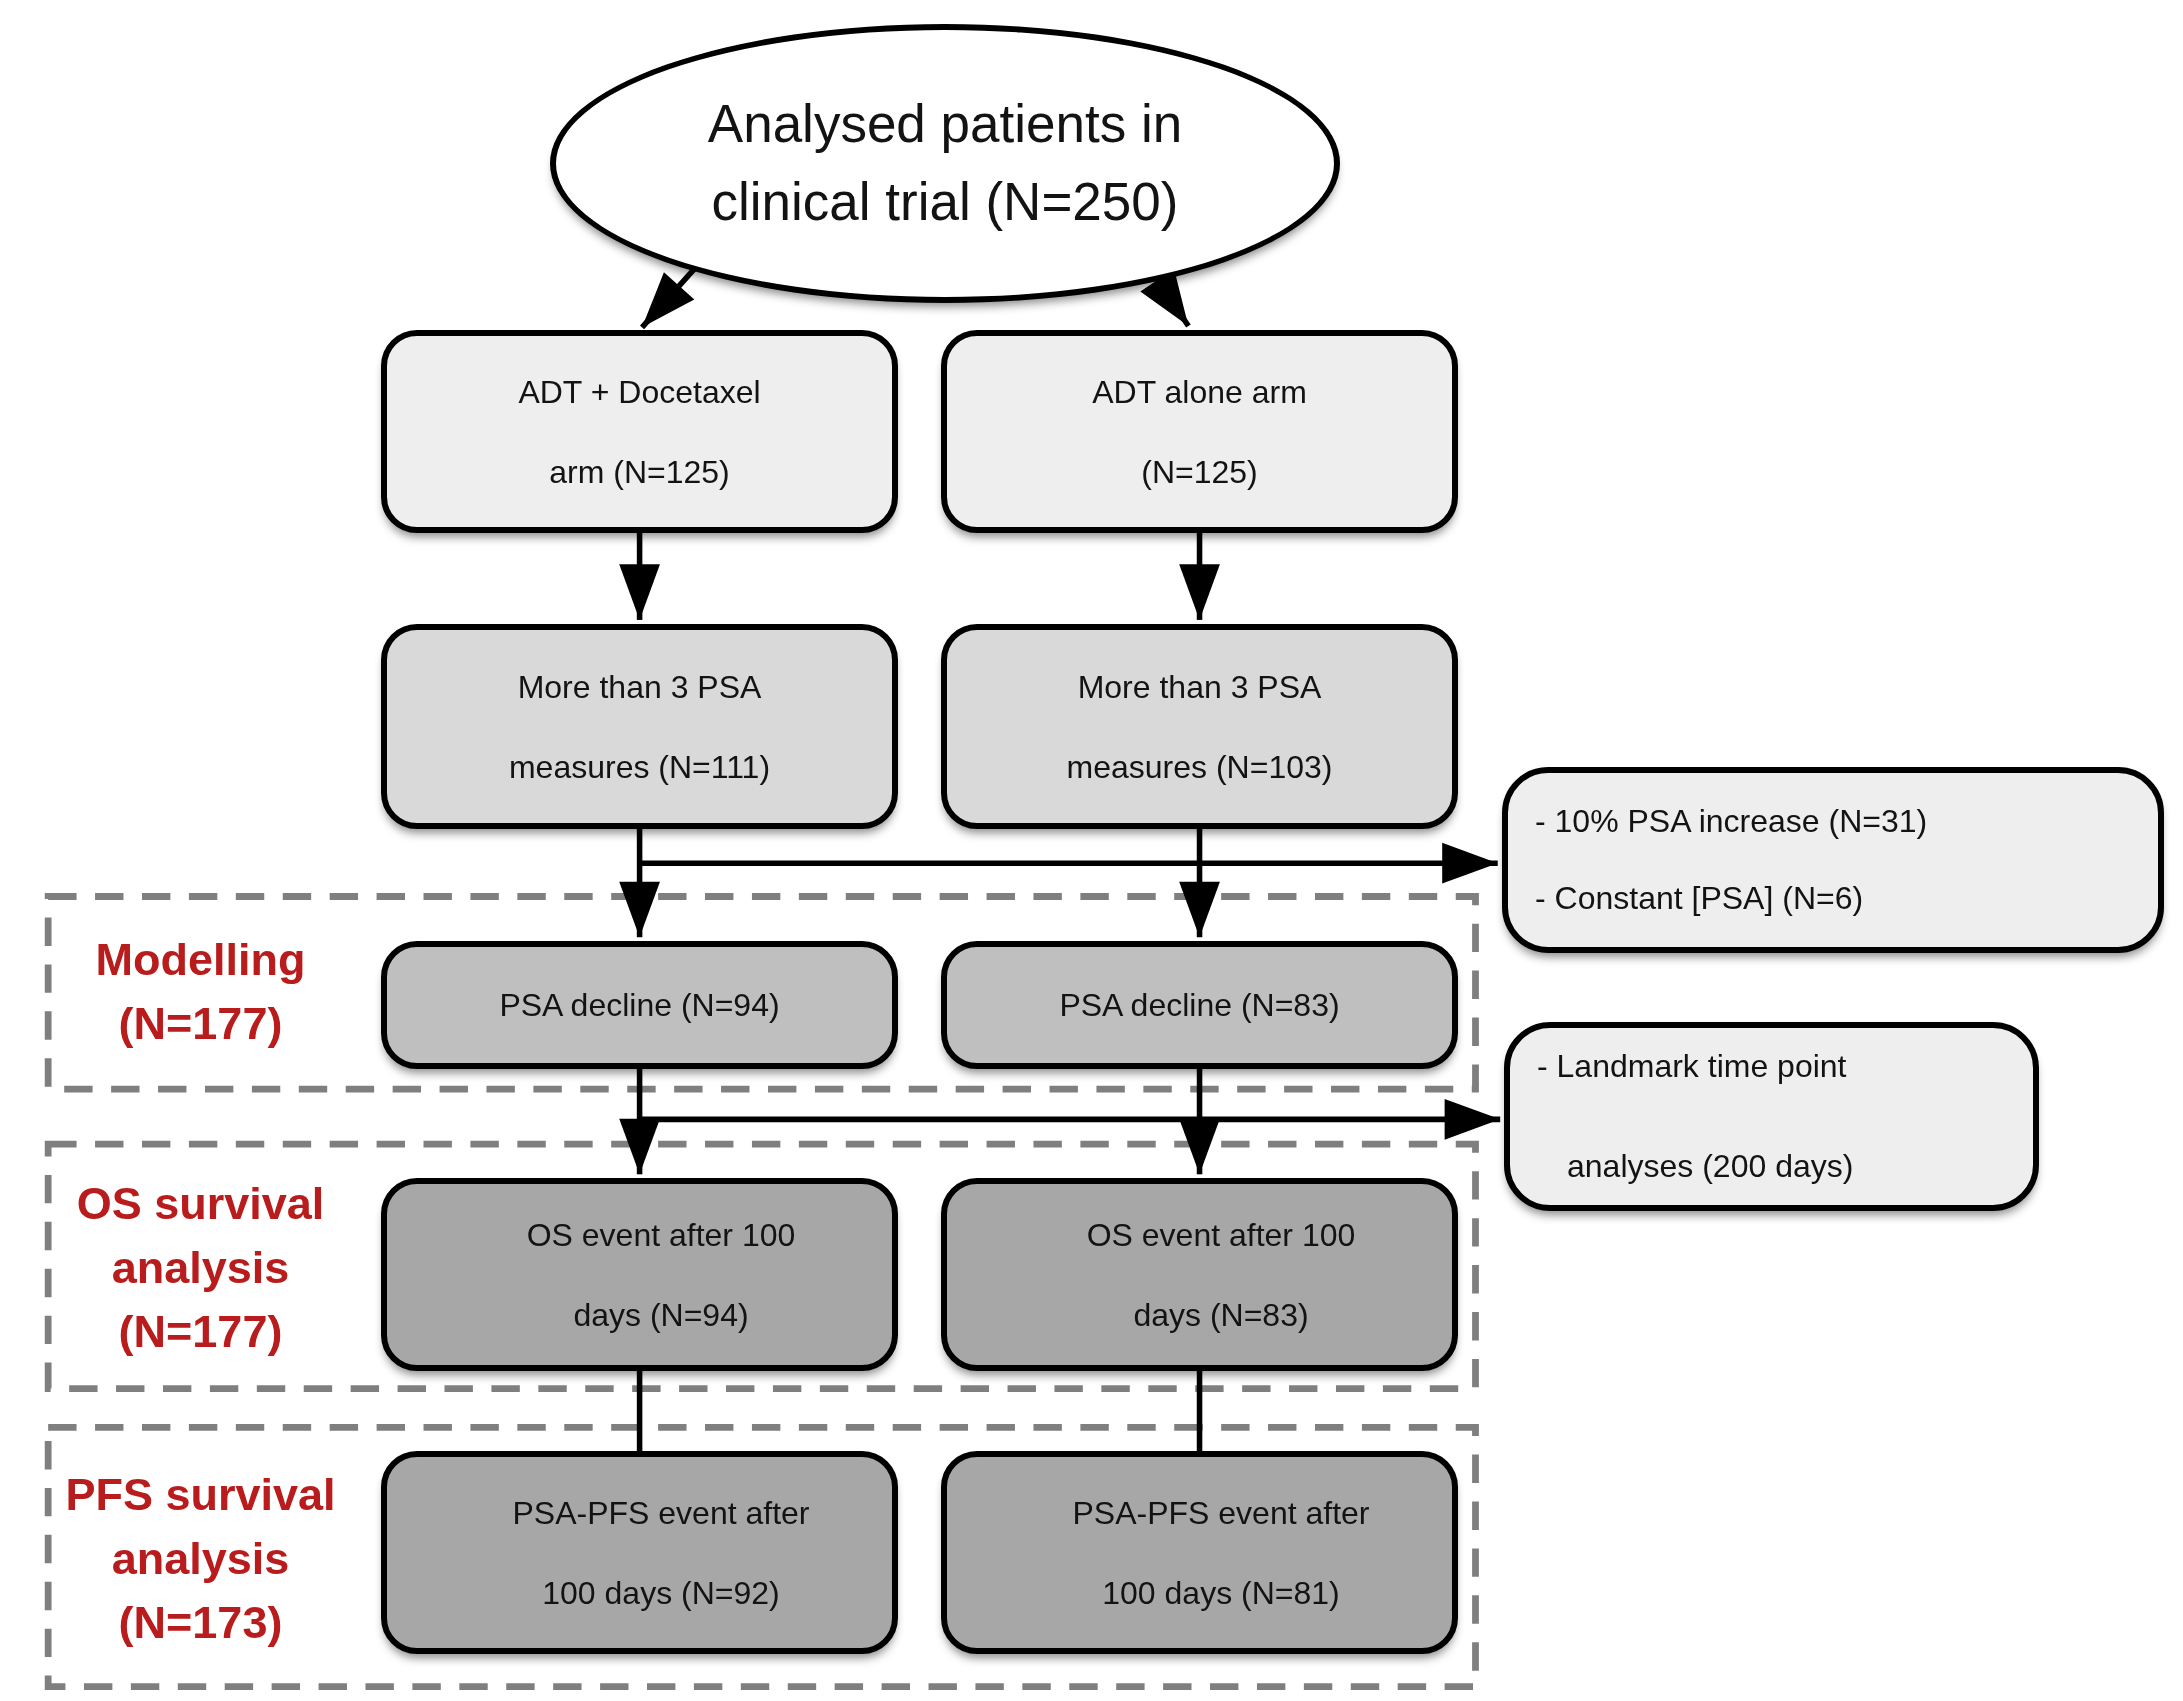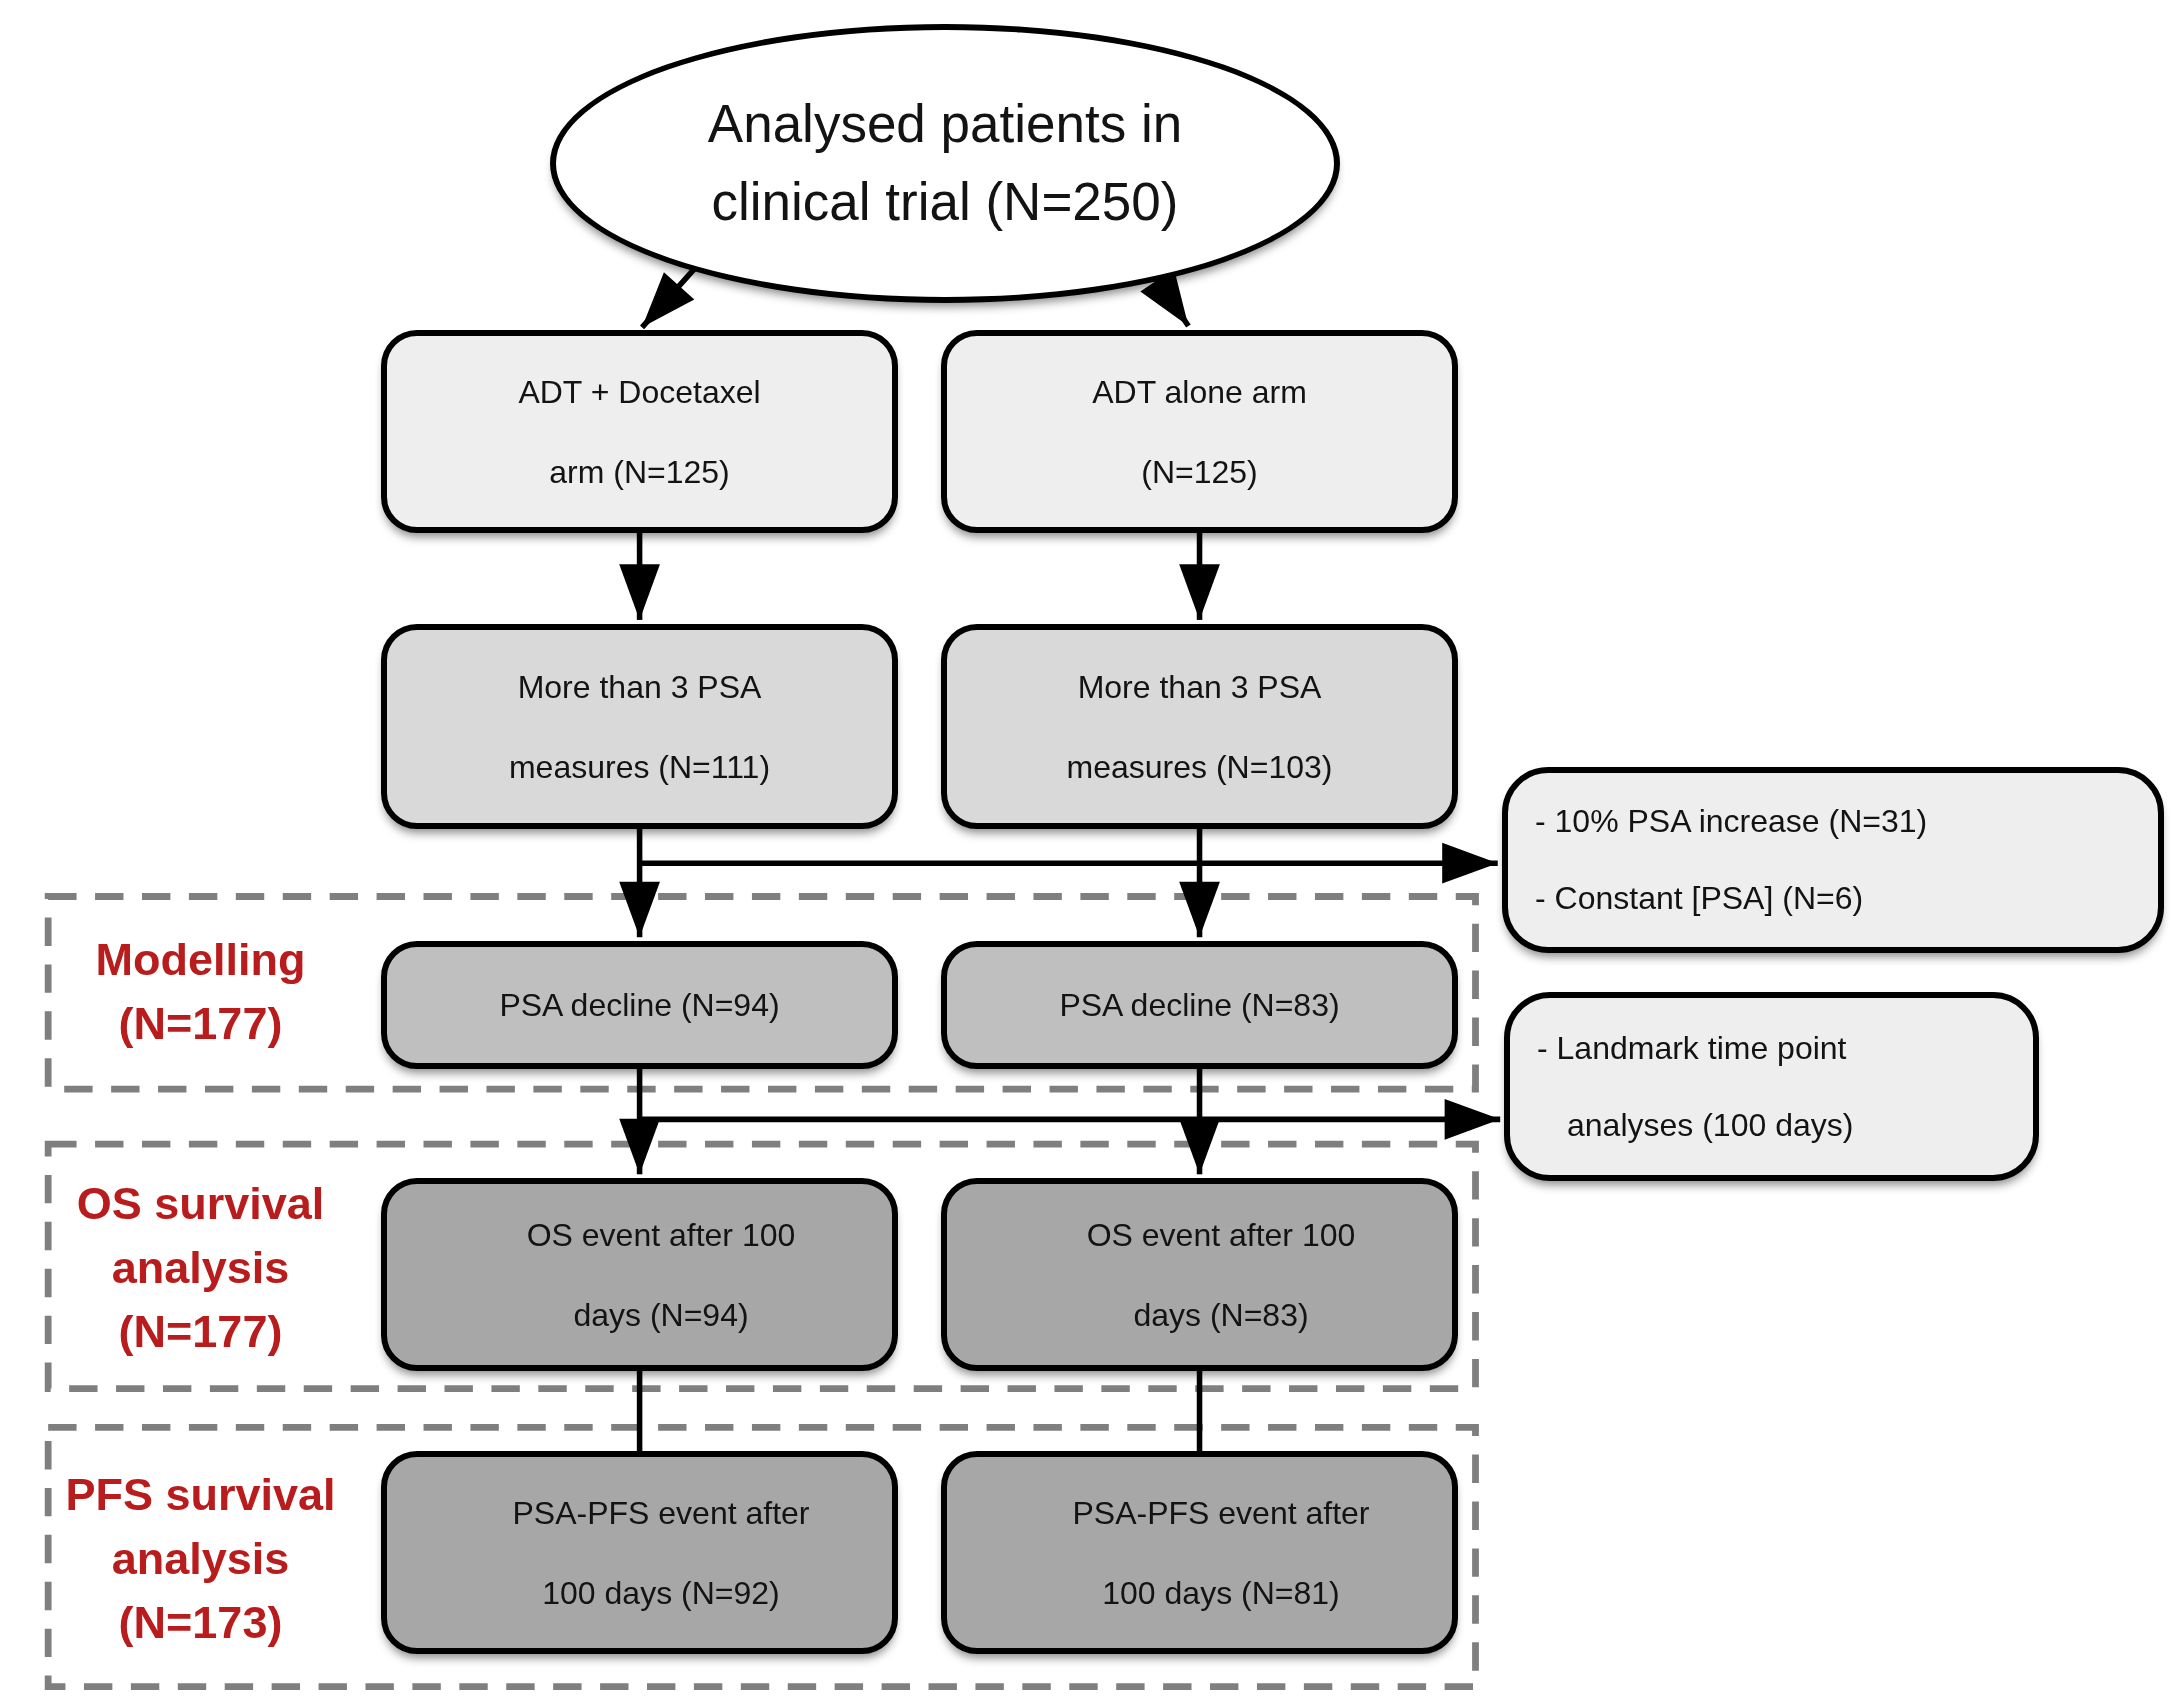--- a/index.html
+++ b/index.html
@@ -126,23 +126,23 @@
     <span class="line">- Constant [PSA] (N=6)</span>
   </div>
 
   <div class="box fill-dark" style="left:381px; top:941px; width:517px; height:128px;">
     <span class="line">PSA decline (N=94)</span>
   </div>
   <div class="box fill-dark" style="left:941px; top:941px; width:517px; height:128px;">
     <span class="line">PSA decline (N=83)</span>
   </div>
 
-  <div class="box fill-light side-note" style="left:1504px; top:992px; width:535px; height:189px;">
+  <div class="box fill-light side-note" style="left:1504px; top:1022px; width:535px; height:189px;justify-content:space-between;">
     <span class="line">- Landmark time point</span>
-    <span class="line indent">analyses (100 days)</span>
+    <span class="line indent">analyses (200 days)</span>
   </div>
 
   <div class="box fill-darker" style="left:381px; top:1178px; width:517px; height:193px;">
     <span class="line">OS event after 100</span>
     <span class="line">days (N=94)</span>
   </div>
   <div class="box fill-darker" style="left:941px; top:1178px; width:517px; height:193px;">
     <span class="line">OS event after 100</span>
     <span class="line">days (N=83)</span>
   </div>

